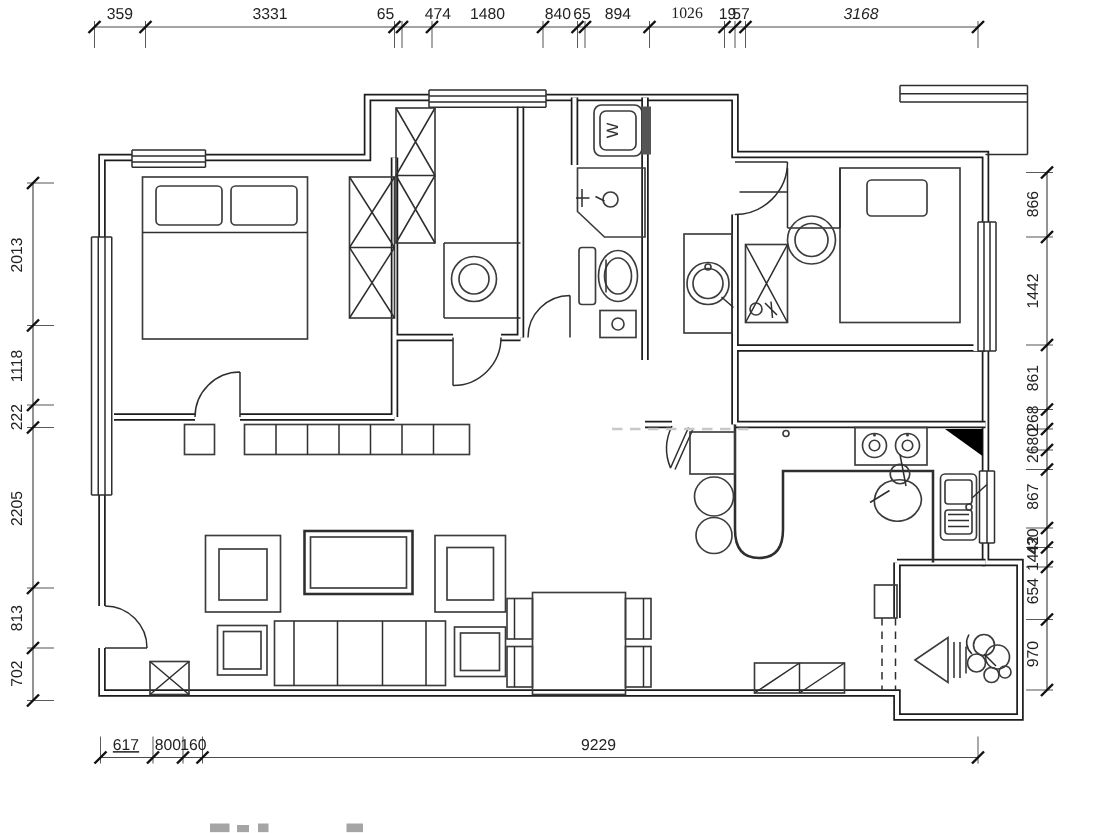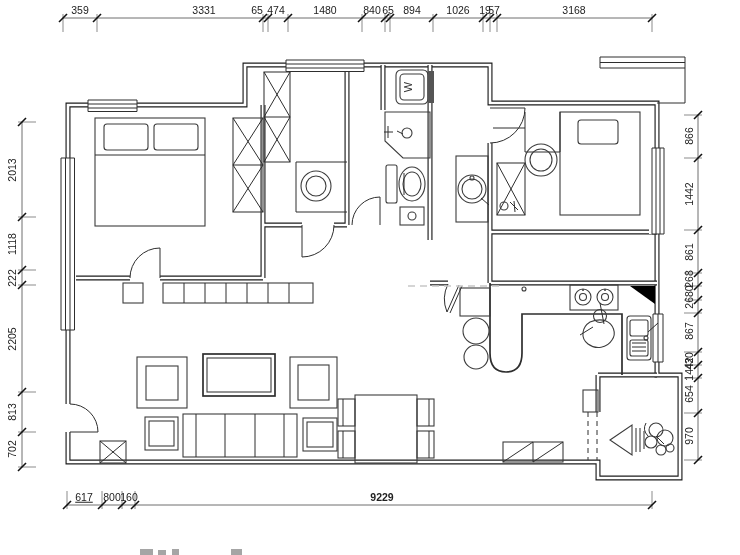--- a/index.html
+++ b/index.html
@@ -339,35 +339,35 @@
         <line x1="694" y1="382" x2="702" y2="374" class="tick"></line>
         <line x1="684" y1="413" x2="702" y2="413" class="ext"></line>
         <line x1="694" y1="417" x2="702" y2="409" class="tick"></line>
         <line x1="684" y1="460" x2="702" y2="460" class="ext"></line>
         <line x1="694" y1="464" x2="702" y2="456" class="tick"></line>
       </g>
   </svg>
 
   <div id="dim-labels">
       <span class="dim-label h" style="left: 80px; top: 10px;">359</span>
-      <span class="dim-label h" style="left: 180px; top: 10px; margin-left: 24px;">3331</span>
+      <span class="dim-label h" style="left: 180px; top: 10px;">3331</span>
       <span class="dim-label h" style="left: 257px; top: 10px;">65</span>
-      <span class="dim-label h" style="left: 276px; top: 10px;">474</span>
+      <span class="dim-label h" style="left: 292px; top: 10px;">474</span>
       <span class="dim-label h" style="left: 325px; top: 10px;">1480</span>
       <span class="dim-label h" style="left: 372px; top: 10px;">840</span>
       <span class="dim-label h" style="left: 388px; top: 10px;">65</span>
       <span class="dim-label h" style="left: 412px; top: 10px;">894</span>
-      <span class="dim-label h" style="left: 458px; top: 10px;">1026</span>
+      <span class="dim-label h" style="left: 458px; top: 10px; font-family: Liberation Serif, serif;">1026</span>
       <span class="dim-label h" style="left: 485px; top: 10px;">19</span>
       <span class="dim-label h" style="left: 494px; top: 10px;">57</span>
-      <span class="dim-label h" style="left: 574px; top: 10px;">3168</span>
+      <span class="dim-label h" style="left: 574px; top: 10px; font-style: italic;">3168</span>
       <span class="dim-label h" style="left: 84px; top: 497px; text-decoration: underline;">617</span>
       <span class="dim-label h" style="left: 112px; top: 497px;">800</span>
       <span class="dim-label h" style="left: 129px; top: 497px;">160</span>
-      <span class="dim-label h" style="left: 382px; top: 497px; font-weight: bold;">9229</span>
+      <span class="dim-label h" style="left: 399px; top: 497px;">9229</span>
       <span class="dim-label v" style="left: 12px; top: 170px;">2013</span>
       <span class="dim-label v" style="left: 12px; top: 244px;">1118</span>
       <span class="dim-label v" style="left: 12px; top: 278px;">222</span>
       <span class="dim-label v" style="left: 12px; top: 339px;">2205</span>
       <span class="dim-label v" style="left: 12px; top: 412px;">813</span>
       <span class="dim-label v" style="left: 12px; top: 449px;">702</span>
       <span class="dim-label v" style="left: 689px; top: 136px;">866</span>
       <span class="dim-label v" style="left: 689px; top: 194px;">1442</span>
       <span class="dim-label v" style="left: 689px; top: 252px;">861</span>
       <span class="dim-label v" style="left: 689px; top: 279px;">268</span>

